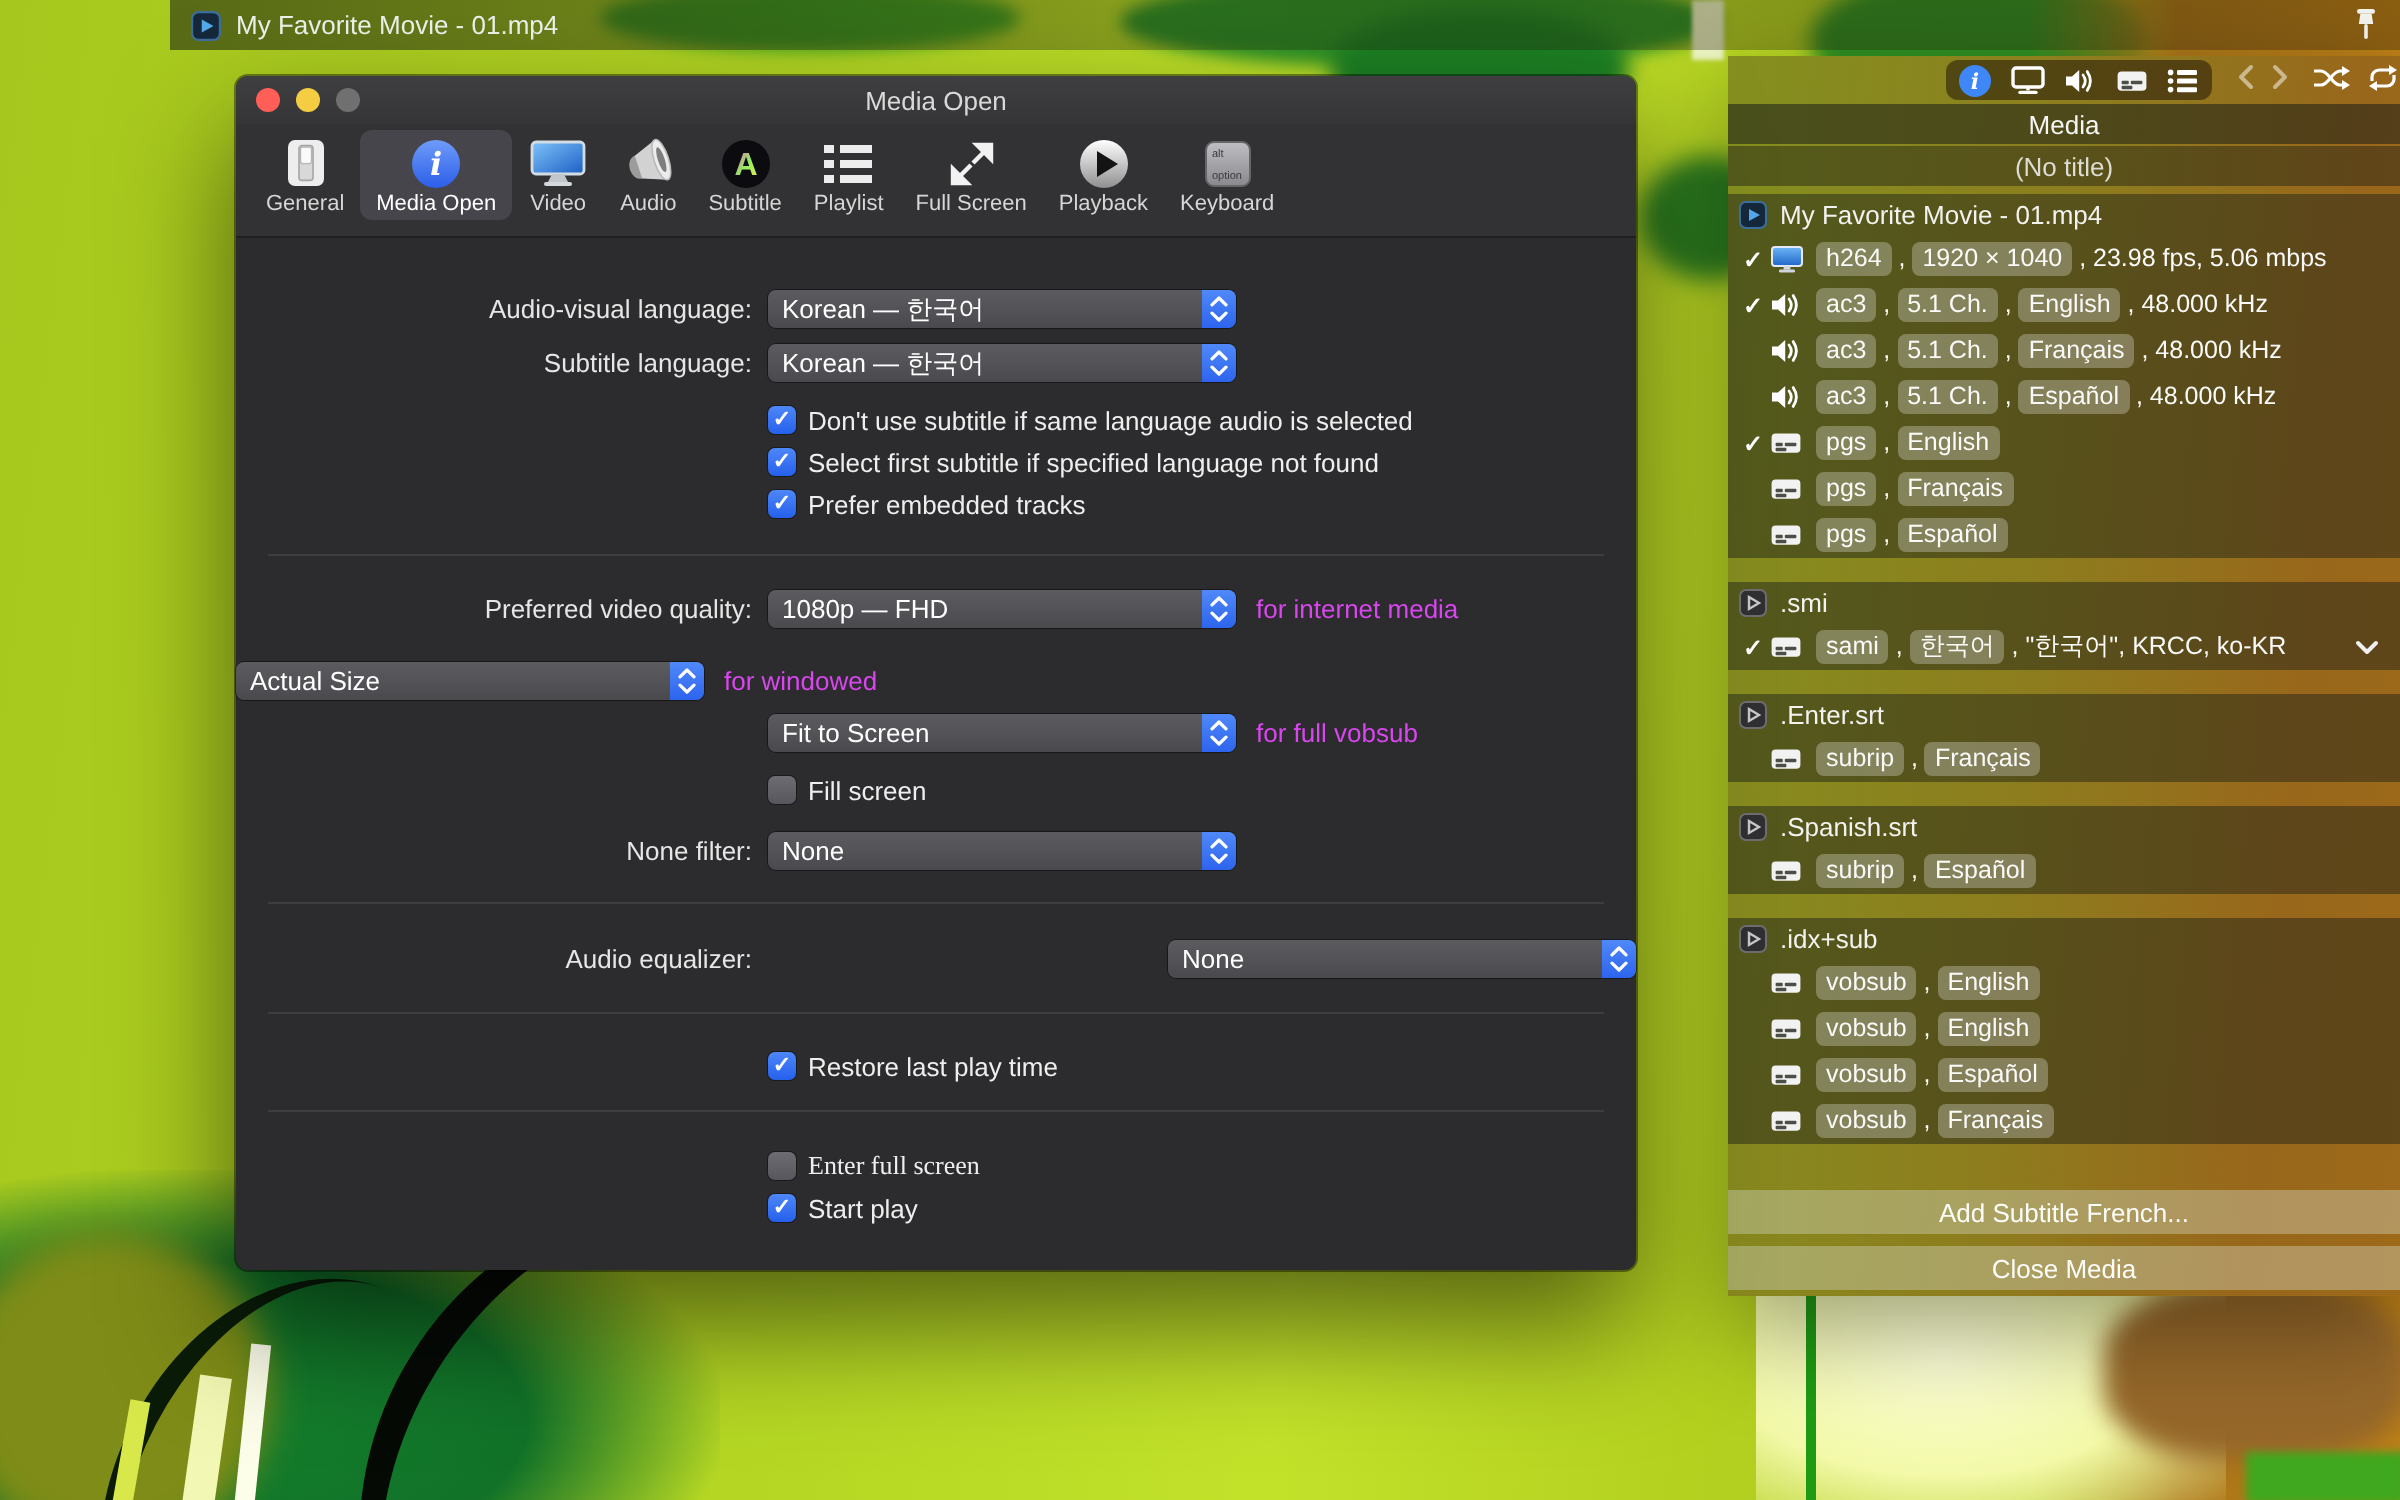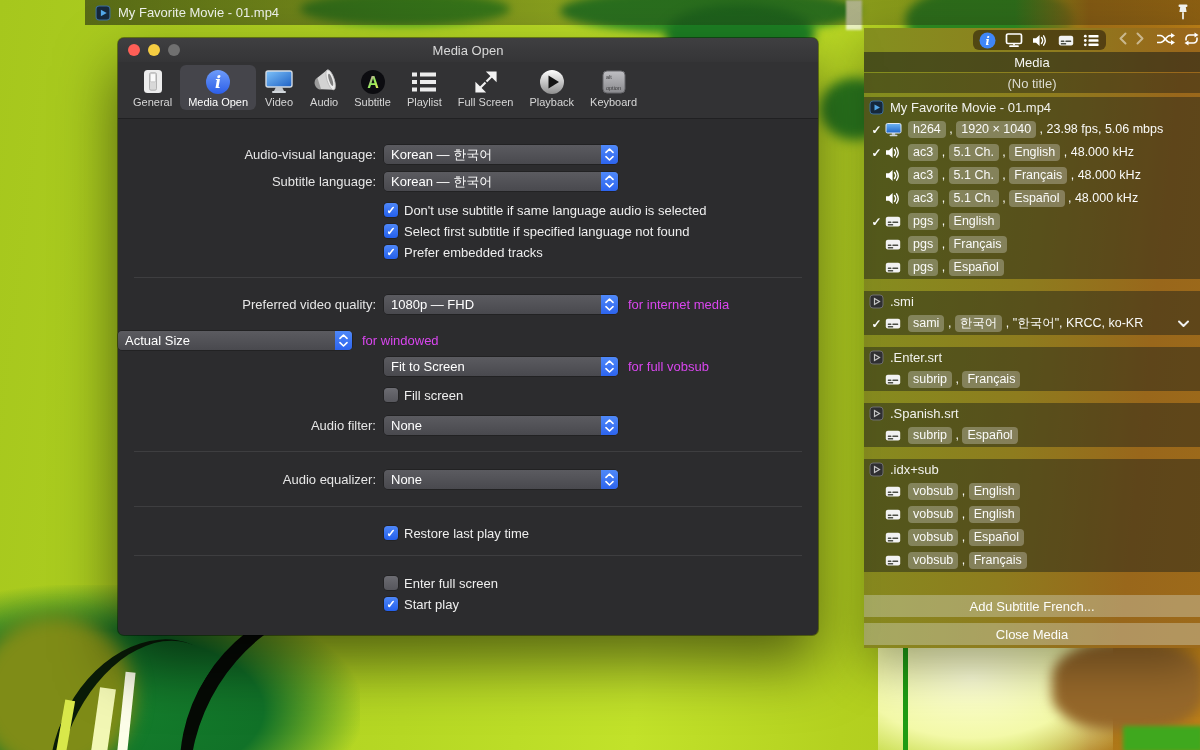--- a/index.html
+++ b/index.html
@@ -367,37 +367,37 @@
       </div>
       <span class="fnote">for full vobsub</span>
     </div>
 
     <div class="cbrow" style="margin-top:10px;">
       <span class="checkbox"></span>
       <span class="cblabel">Fill screen</span>
     </div>
 
     <div class="frow" style="margin-top:12px;margin-bottom:0;">
-      <span class="flabel">Audio filter:</span>
+      <span class="flabel">None filter:</span>
       <div class="select">
         <span class="sel-val">None</span>
         <span class="stepper">
             <svg width="9" height="13" viewBox="0 0 9 13">
               <g fill="none" stroke="#fff" stroke-width="1.6" stroke-linecap="round" stroke-linejoin="round">
                 <polyline points="1,4.4 4.5,1 8,4.4"></polyline>
                 <polyline points="1,8.6 4.5,12 8,8.6"></polyline>
               </g>
             </svg>
           </span>
       </div>
     </div>
 
     <div class="sep" style="margin-top:16px;"></div>
 
-    <div class="frow" style="margin-top:18px;margin-bottom:0;">
+    <div class="frow" style="margin-top:18px;margin-bottom:0;justify-content:space-between;">
       <span class="flabel">Audio equalizer:</span>
       <div class="select">
         <span class="sel-val">None</span>
         <span class="stepper">
             <svg width="9" height="13" viewBox="0 0 9 13">
               <g fill="none" stroke="#fff" stroke-width="1.6" stroke-linecap="round" stroke-linejoin="round">
                 <polyline points="1,4.4 4.5,1 8,4.4"></polyline>
                 <polyline points="1,8.6 4.5,12 8,8.6"></polyline>
               </g>
             </svg>
@@ -409,21 +409,21 @@
 
     <div class="cbrow" style="margin-top:17px;">
       <span class="checkbox checked">
           <span class="tick">✓</span>
         </span>
       <span class="cblabel">Restore last play time</span>
     </div>
 
     <div class="sep" style="margin-top:13px;"></div>
 
-    <div class="cbrow" style="margin-top:18px;">
+    <div class="cbrow" style="margin-top:18px;font-family:Liberation Serif, serif;">
       <span class="checkbox"></span>
       <span class="cblabel">Enter full screen</span>
     </div>
     <div class="cbrow">
       <span class="checkbox checked">
           <span class="tick">✓</span>
         </span>
       <span class="cblabel">Start play</span>
     </div>
 

